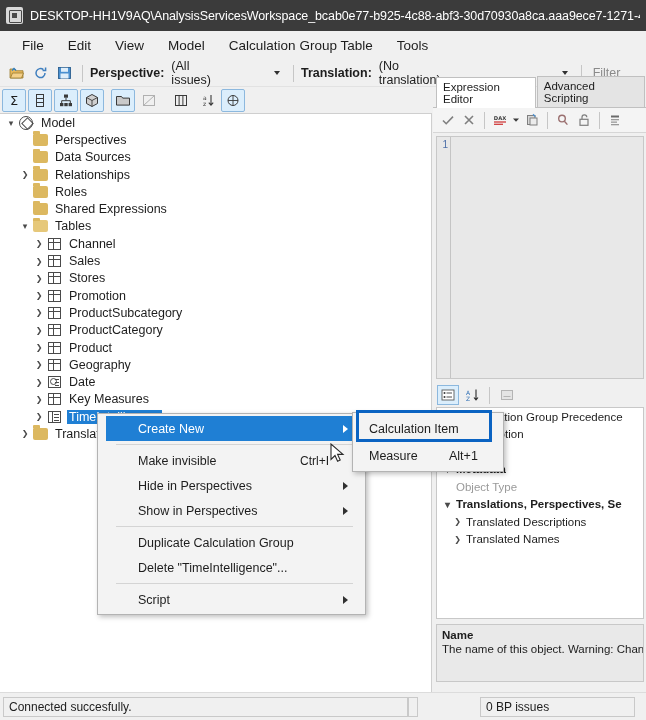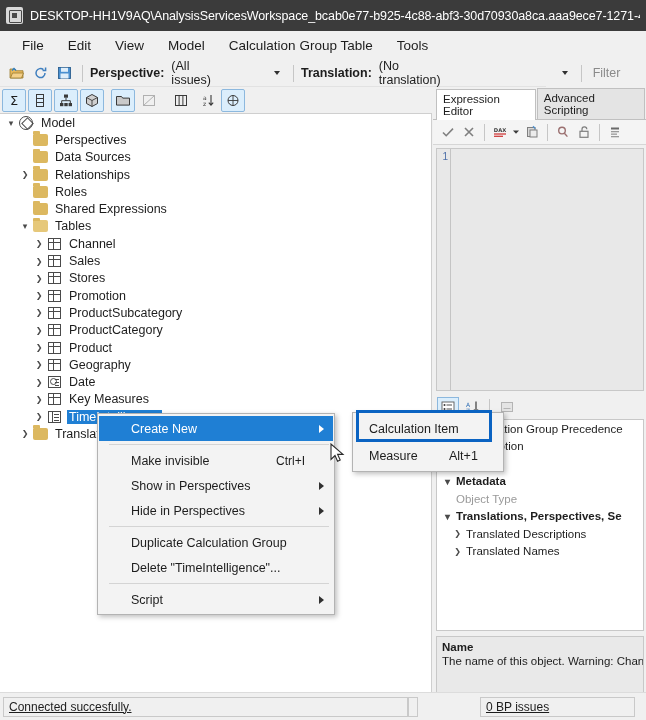--- a/index.html
+++ b/index.html
@@ -188,21 +188,21 @@
   }
   .cubeicon::before {
     content: ""; position: absolute; left: 2.5px; top: 2px;
     width: 7px; height: 7px;
     border: 1.2px solid #4a4a4a;
     transform: rotate(45deg);
   }
 
   
   .rightpane {
-    position: absolute; left: 433px; top: 99px; width: 213px; height: 605px;
+    position: absolute; left: 433px; top: 87px; width: 213px; height: 605px;
     background: #f0f0f0;
   }
   .tabstrip {
     display: flex; align-items: flex-end; height: 21px;
     background: #f0f0f0;
     border-bottom: 1px solid #c0c0c0;
     padding-left: 3px;
   }
   .tab {
     font-size: 11.5px; color: #1d1d1d;
@@ -289,34 +289,33 @@
     border-top: 1px solid #dcdcdc;
   }
   .sb-cell {
     border: 1px solid #c9c9c9;
     background: #f0f0f0;
     height: 20px;
     display: flex; align-items: center;
     padding: 0 5px;
     font-size: 12px; color: #1d1d1d;
     white-space: nowrap;
-    text-decoration: underline;
   }
   .sb-msg { margin-left: 3px; width: 405px; }
   .sb-gap { width: 10px; height: 20px; border: 1px solid #c9c9c9; }
   .sb-bp { margin-left: 62px; width: 155px; }
 
   
   .ctxmenu {
     position: absolute; left: 97px; top: 413px;
-    width: 238px;
+    width: 269px;
     background: #f3f3f3;
     border: 1px solid #b3b3b3;
     box-shadow: 2px 2px 5px rgba(0,0,0,0.25);
-    padding: 2px 1px;
+    padding: 2px 8px;
     z-index: 40;
   }
   .ci {
     display: flex; align-items: center;
     height: 25px;
     font-size: 12.5px; color: #1d1d1d;
     padding: 0 8px 0 32px;
     position: relative;
     white-space: nowrap;
   }
@@ -763,25 +762,25 @@
         <div class="ci hl">
           <span>Create New</span>
           <span class="subarrow"></span>
         </div>
         <div class="cisep"></div>
         <div class="ci">
           <span>Make invisible</span>
           <span class="accel">Ctrl+I</span>
         </div>
         <div class="ci">
+          <span>Hide in Perspectives</span>
+          <span class="subarrow"></span>
+        </div>
+        <div class="ci">
           <span>Show in Perspectives</span>
-          <span class="subarrow"></span>
-        </div>
-        <div class="ci">
-          <span>Hide in Perspectives</span>
           <span class="subarrow"></span>
         </div>
         <div class="cisep"></div>
         <div class="ci">
           <span>Duplicate Calculation Group</span>
         </div>
         <div class="ci">
           <span>Delete "TimeIntelligence"...</span>
         </div>
         <div class="cisep"></div>

